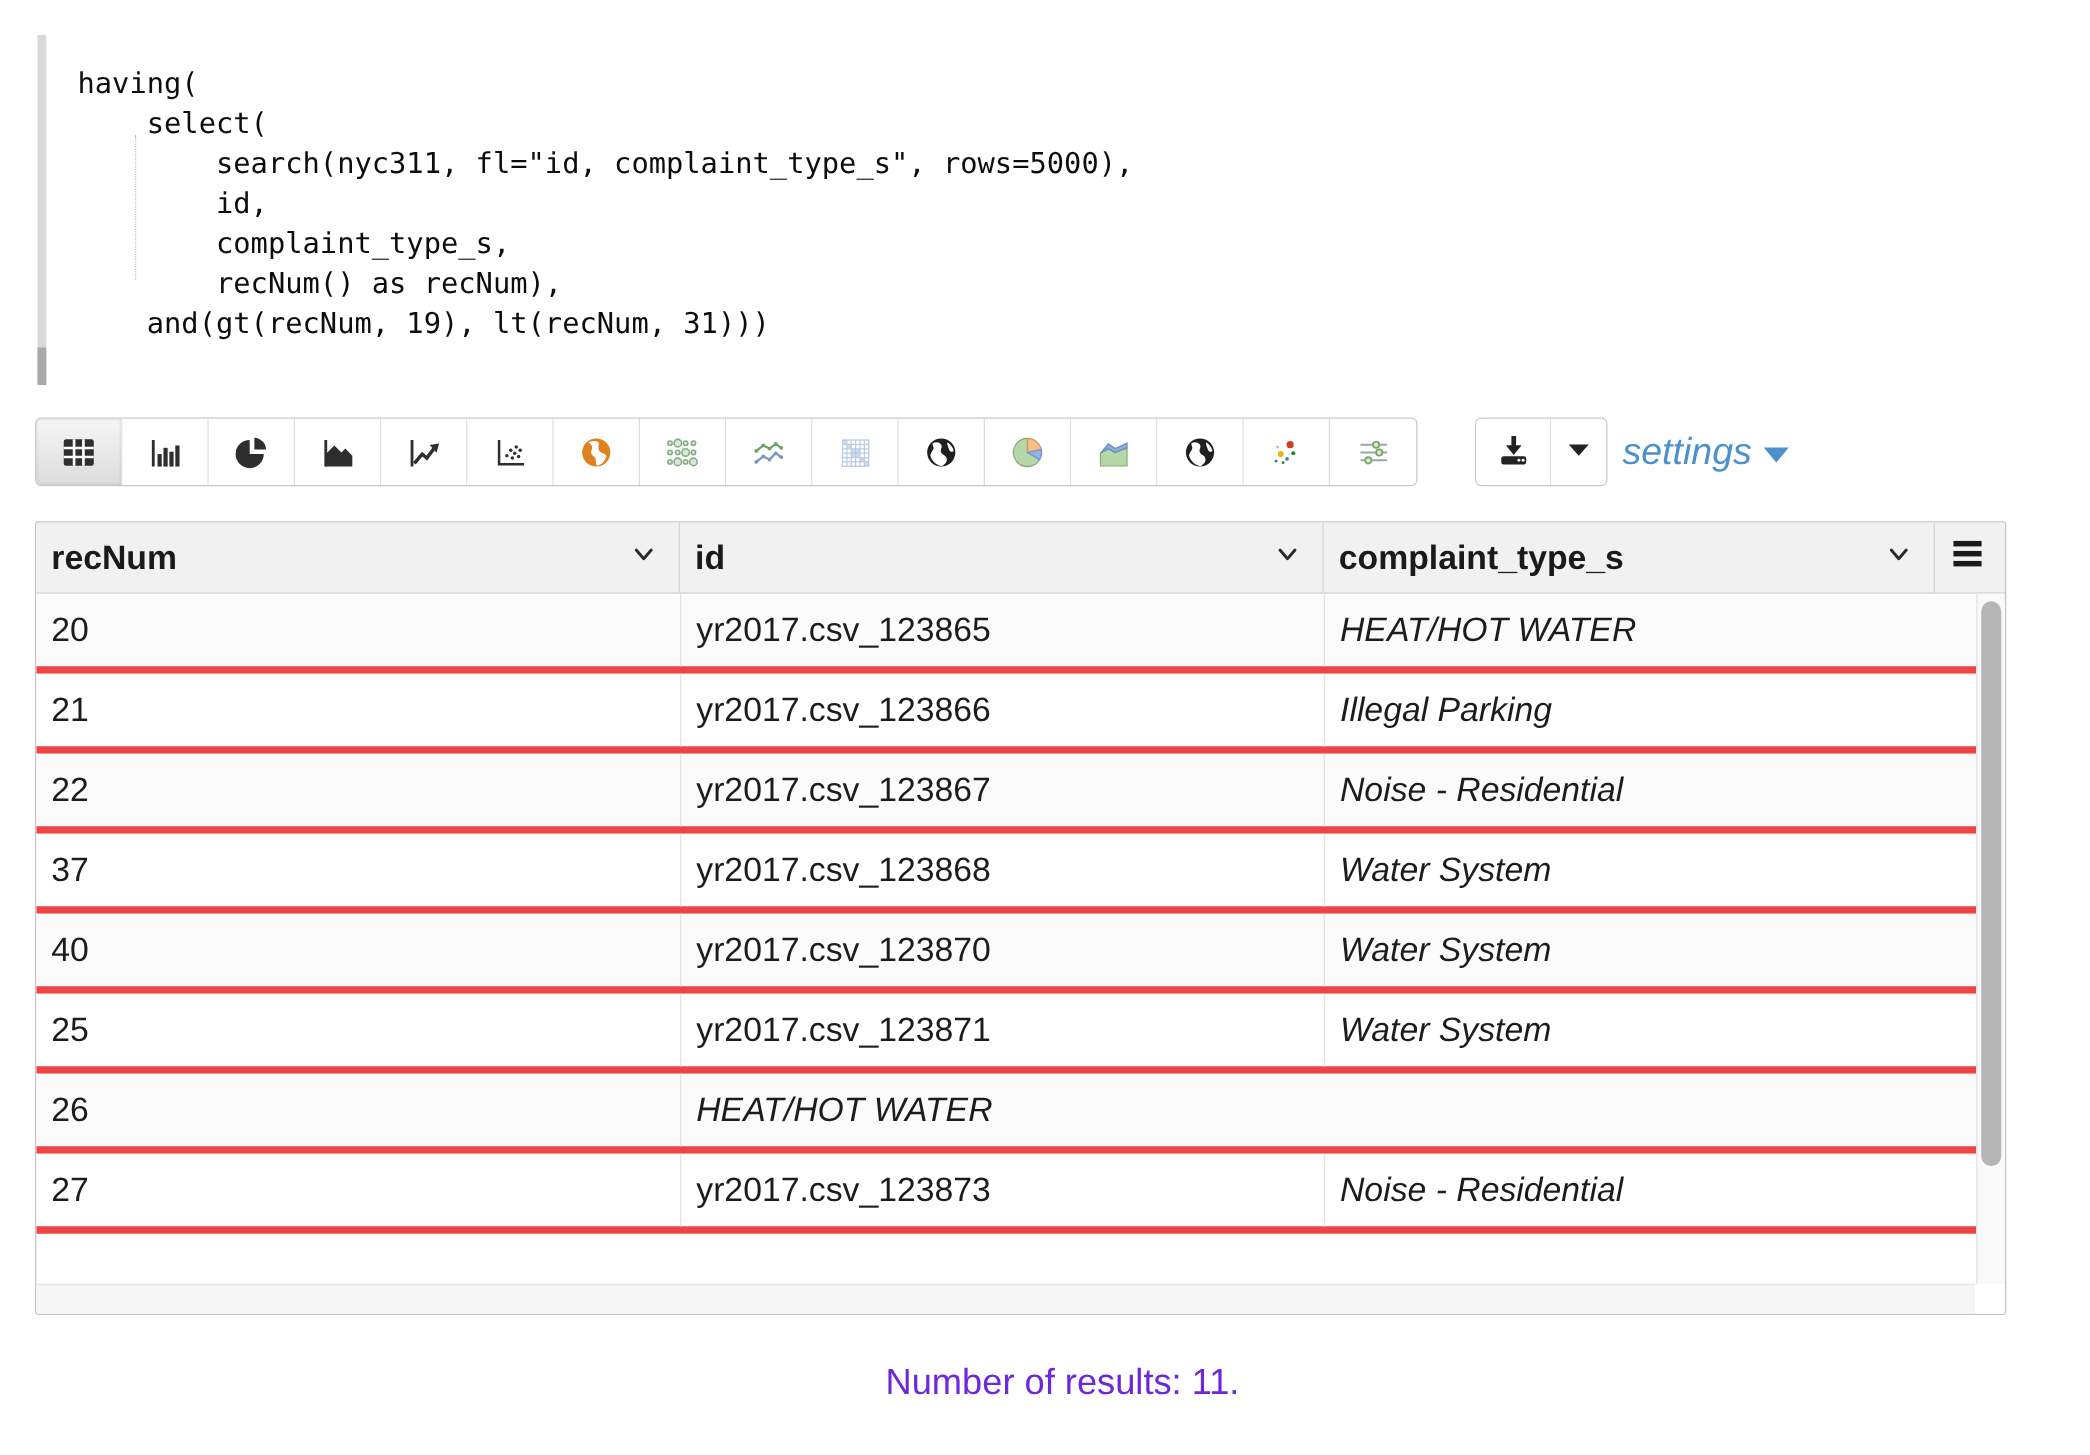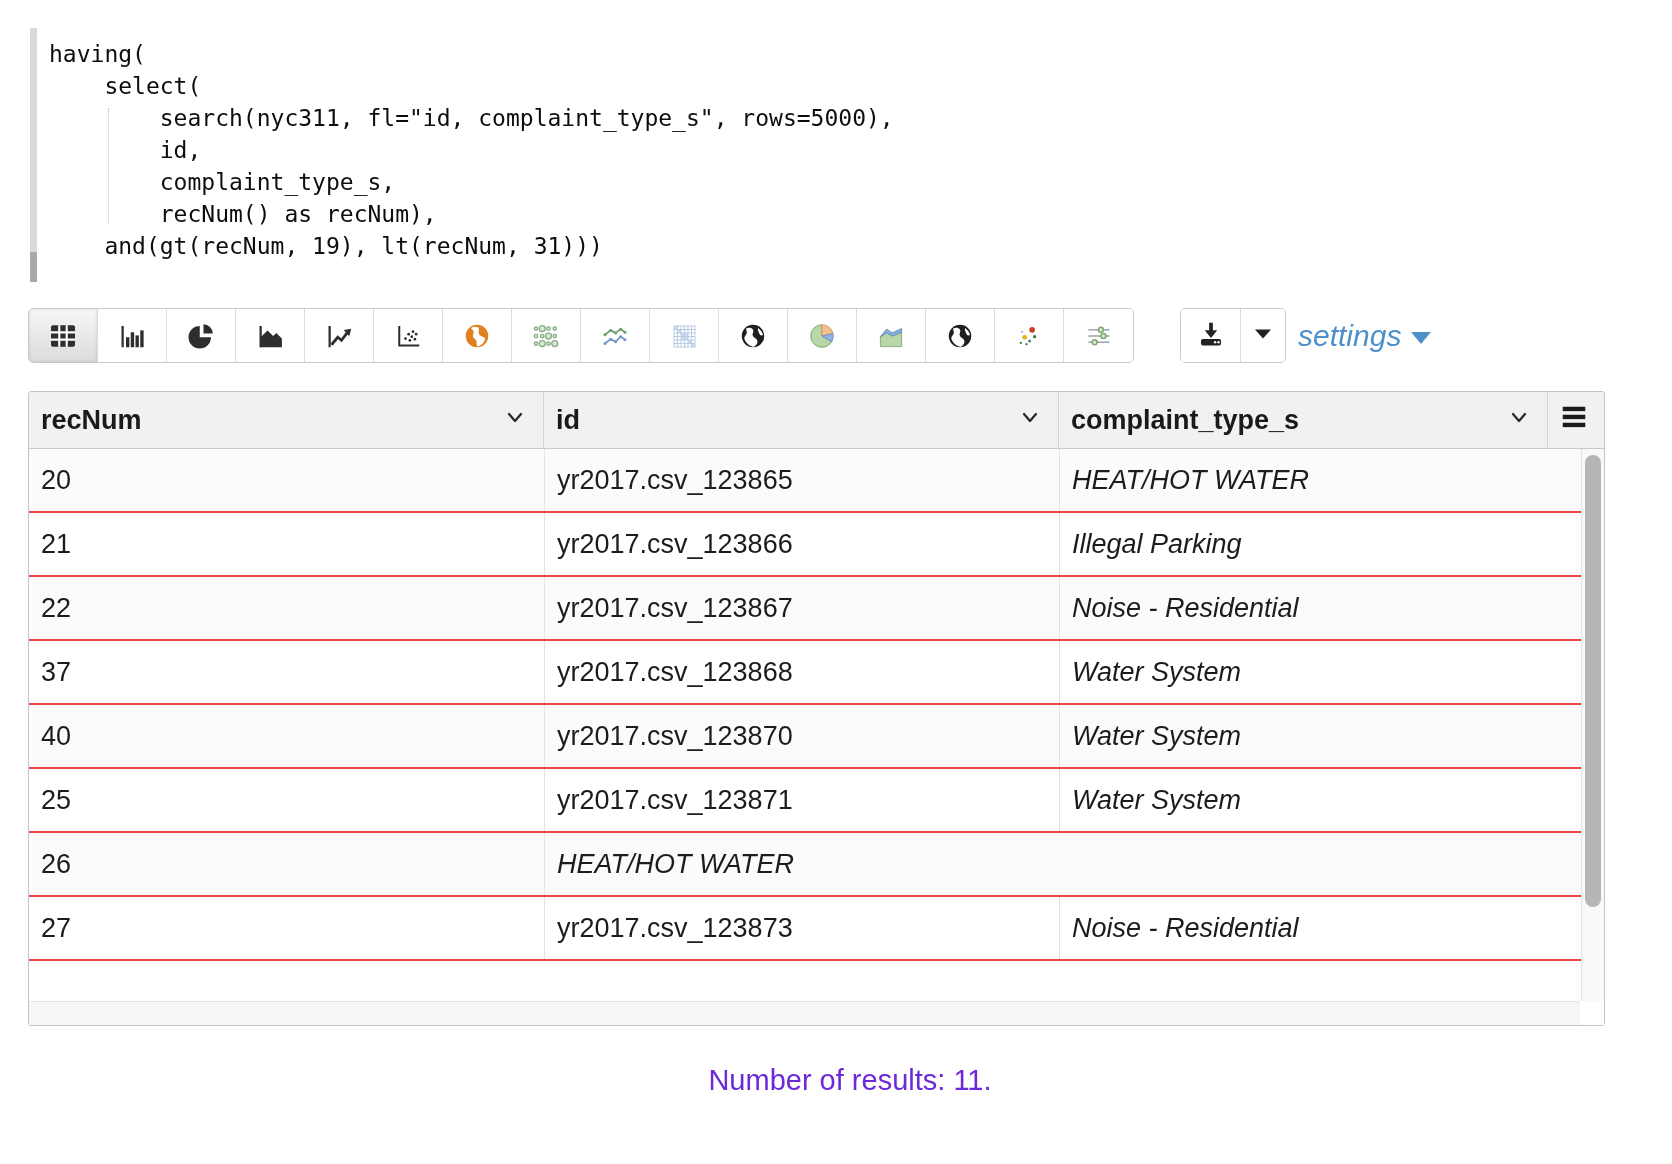--- a/index.html
+++ b/index.html
@@ -5,21 +5,21 @@
   * { box-sizing: border-box; }
   html,body { margin:0; padding:0; background:#fff; }
   body { width:1672px; height:1164px; overflow:hidden;
          font-family:"Liberation Sans", sans-serif; color:#1c1c1c; }
   .page { padding:28px 0 0 28px; }
 
   
   .code-block { position:relative; display:flex; margin-left:2px; }
   .code-gutter { width:7px; background:#d9d9d9; position:relative; }
   .code-gutter::after { content:''; position:absolute; left:0; bottom:0; width:7px; height:30px; background:#a9a9a9; }
-  pre.code { margin:0; padding:10px 0 20px 12px; font-family:"DejaVu Sans Mono", monospace;
+  pre.code { margin:13px; padding:10px 0 20px 12px; font-family:"DejaVu Sans Mono", monospace;
              font-size:23px; line-height:32px; color:#0d0d0d; }
   pre.code div { white-space:pre; }
   .indent-guide { position:absolute; left:78px; top:80px; height:116px; border-left:1px dotted #c0c0c0; }
 
   
   .toolbar { margin-top:26px; display:flex; align-items:center; }
   .btn-group { display:inline-flex; border:1px solid #c8c8c8; border-radius:5px; overflow:hidden; background:#fff; }
   .tb-btn { width:69px; height:53px; display:flex; align-items:center; justify-content:center;
             background:#fff; border:none; border-right:1px solid #dcdcdc; padding:0; cursor:pointer; }
   .tb-btn:last-child { border-right:none; }
@@ -40,21 +40,21 @@
   .data-table { margin-top:28px; width:1577px; border:1px solid #c4c4c4; border-radius:3px;
                 overflow:hidden; background:#fff; }
   .thead { display:flex; height:57px; background:#f1f1f1; border-bottom:1px solid #c9c9c9; }
   .th { display:flex; align-items:center; justify-content:space-between;
         padding:0 16px 0 12px; font-size:27px; font-weight:bold; color:#1a1a1a;
         border-right:1px solid #d4d4d4; cursor:pointer; }
   .th-recnum { width:515px;gap:16px; } .th-id { width:515px; } .th-complaint { width:489px; }
   .th-menu { width:56px; display:flex; align-items:center; justify-content:center;
              border-right:none; cursor:pointer; }
   .tbody { position:relative; height:552px; }
-  .tr { display:flex; height:64px; border-bottom:2px solid #ef4444; background:#fff;text-align:center; }
+  .tr { display:flex; height:64px; border-bottom:6px solid #ef4444; background:#fff;text-align:center; }
   .tr.odd-row { background:#fbfbfb; }
   .td { display:flex; align-items:center; padding:0 12px; font-size:27px; color:#1c1c1c; }
   .td-recnum { width:515px; } 
   .td-id { width:515px; border-left:1px solid #e3e3e3; }
   .td-complaint { width:522px; border-left:1px solid #e3e3e3;font-style:italic; }
   .scroll-col { position:absolute; top:0; right:0; width:23px; height:552px;
                 background:#f9f9f9; border-left:1px solid #e2e2e2; }
   .scroll-thumb { position:absolute; top:6px; left:3px; width:16px; height:452px;
                   background:#b6b6b6; border-radius:9px; cursor:pointer; }
   .h-strip { position:relative; height:24px; background:#f6f6f6; border-top:1px solid #e4e4e4; }

